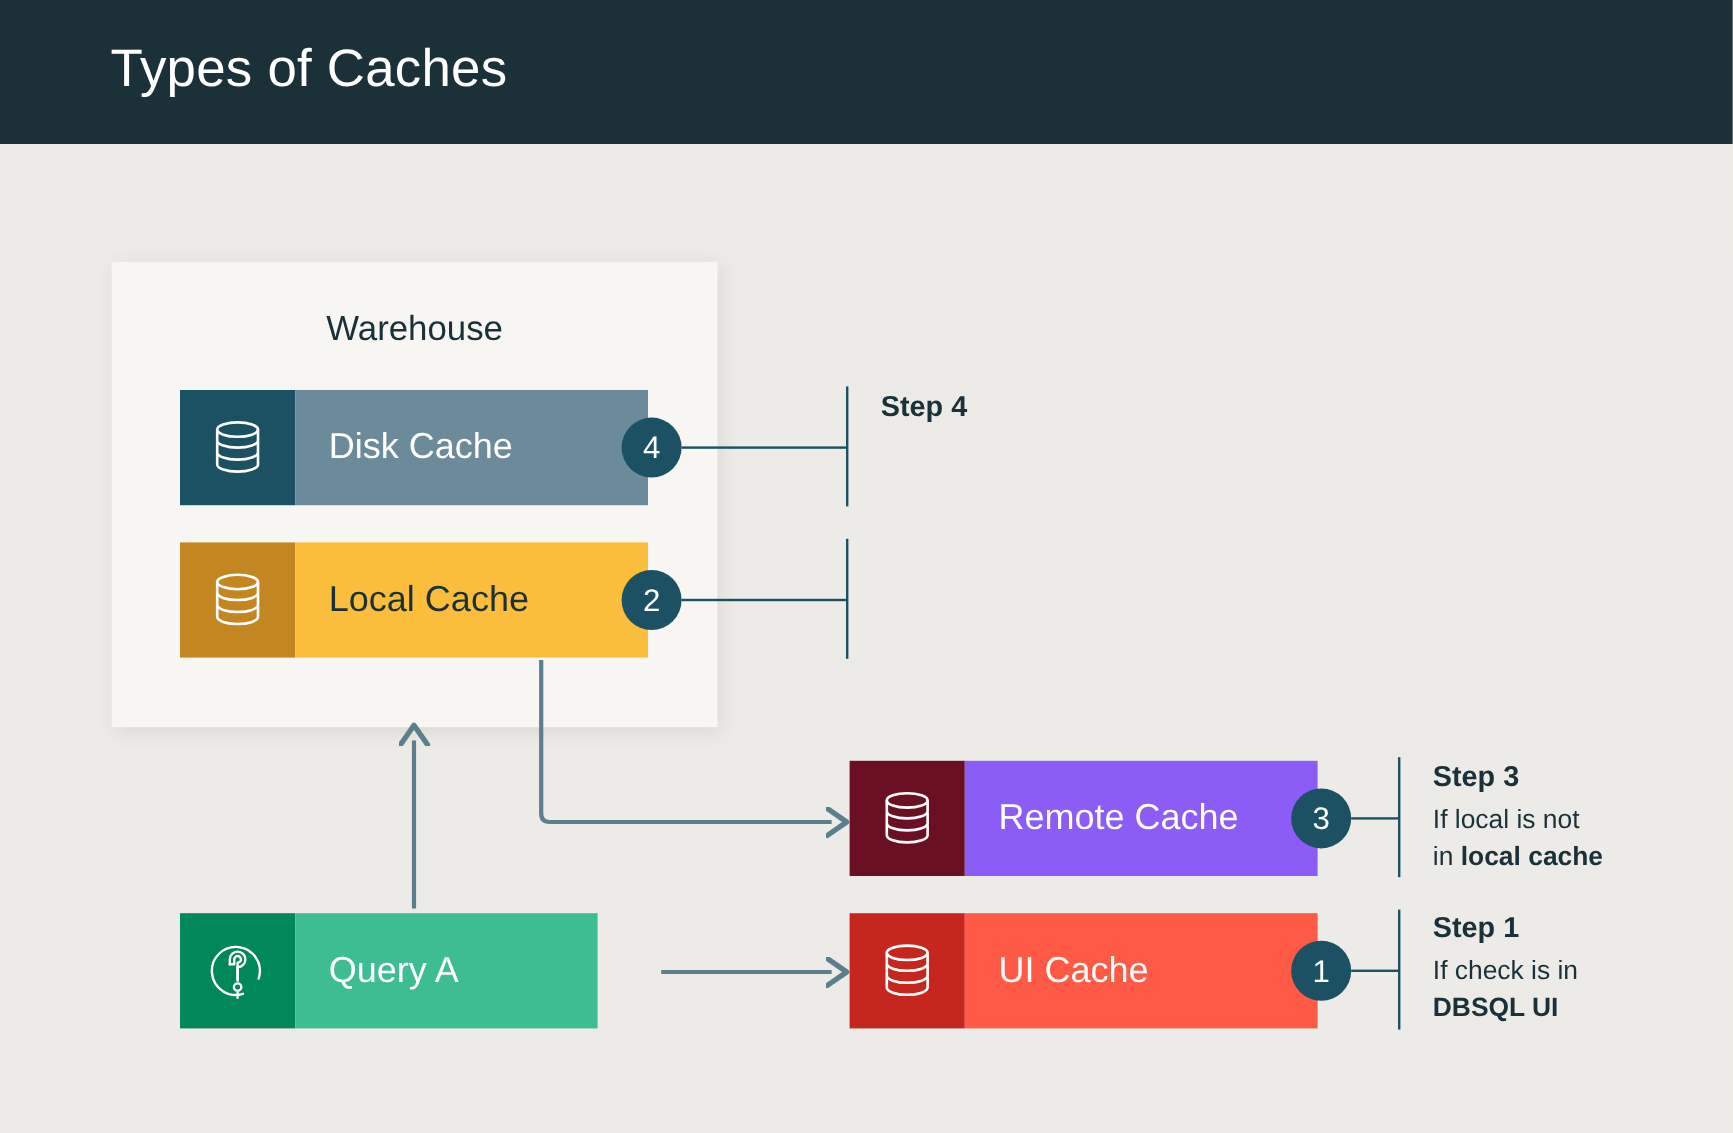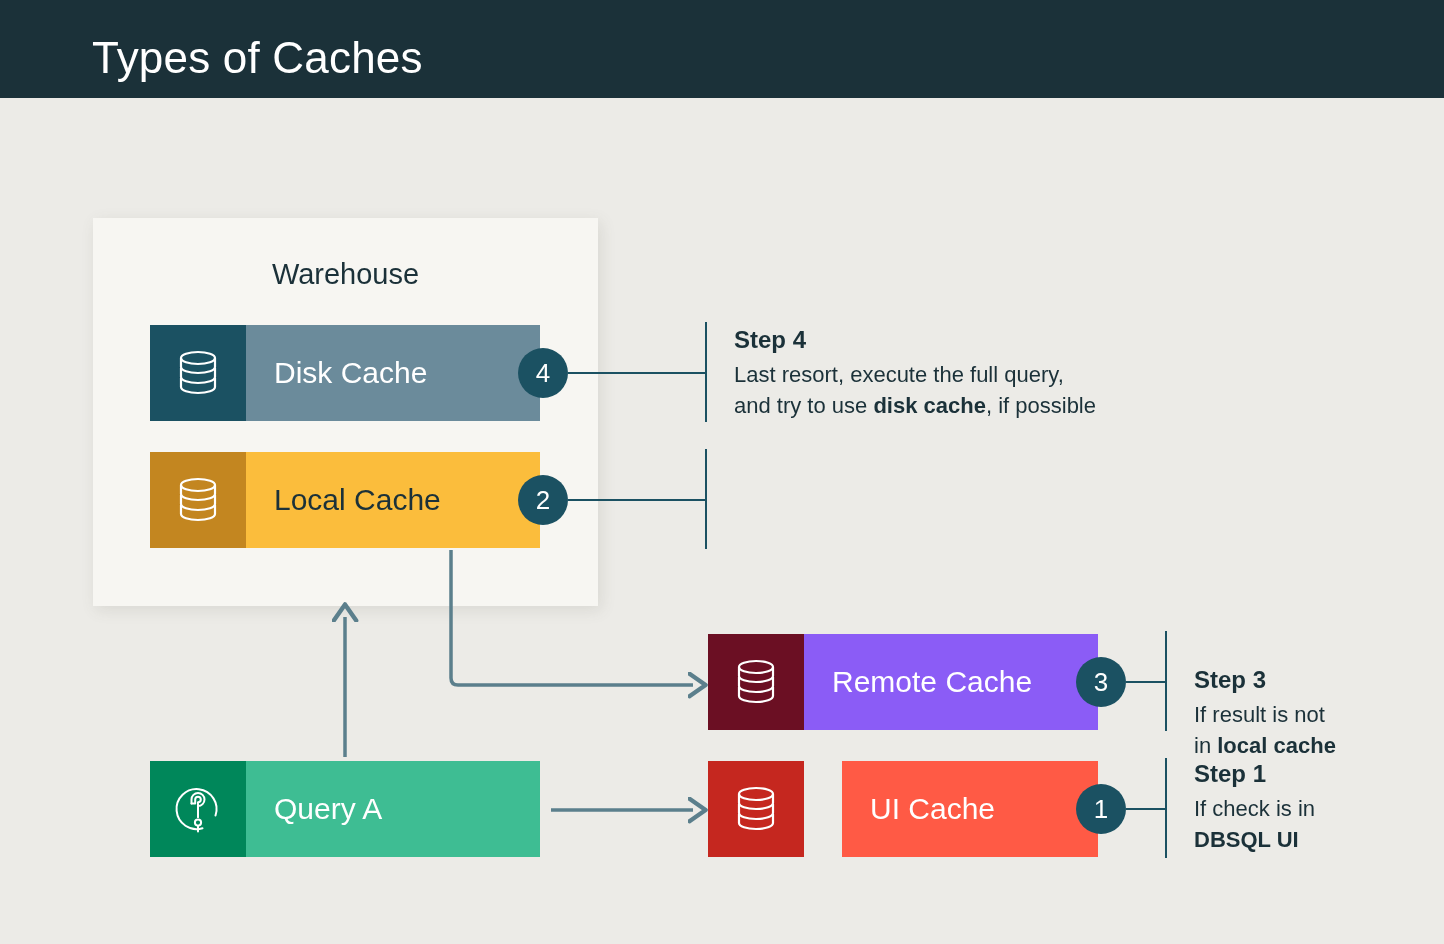--- a/index.html
+++ b/index.html
@@ -11,21 +11,21 @@
   body {
     font-family: "Liberation Sans", sans-serif;
     background: #ECEBE7;
     position: relative;
   }
 
   
   #header-bar {
     position: absolute;
     left: 0; top: 0;
-    width: 1444px; height: 98px;
+    width: 1444px; height: 120px;
     background: #1B3139;
   }
   #page-title {
     position: absolute;
     left: 92px; top: 33px;
     font-size: 44px;
     font-weight: 400;
     color: #FFFFFF;
     letter-spacing: 0.2px;
     white-space: nowrap;
@@ -81,22 +81,22 @@
   .bar-label {
     font-size: 30px;
     font-weight: 400;
     white-space: nowrap;
     padding-left: 28px;
   }
 
   #bar-disk-cache   { left: 150px; top: 205px; width: 390px; }
   #bar-local-cache  { left: 150px; top: 332px; width: 390px; }
   #bar-remote-cache { left: 708px; top: 514px; width: 390px; }
-  #bar-ui-cache     { left: 708px; top: 641px; width: 390px; gap: 38px; }
-  #bar-query-a      { left: 150px; top: 641px; width: 390px; align-items: flex-end; }
+  #bar-ui-cache     { left: 708px; top: 641px; width: 390px; }
+  #bar-query-a      { left: 150px; top: 641px; width: 348px; align-items: flex-end; }
 
   
   .step-badge {
     position: absolute;
     width: 50px; height: 50px;
     border-radius: 50%;
     background: #1B5162;
     color: #FFFFFF;
     font-size: 26px;
     font-weight: 400;
@@ -144,21 +144,21 @@
   }
   .step-body {
     font-size: 22px;
     font-weight: 400;
     line-height: 1.42;
   }
   .step-body b { font-weight: 700; }
 
   #step-text-4 { left: 734px; top: 206px; width: 520px; }
   #step-text-2 { left: 734px; top: 350px; width: 420px; }
-  #step-text-3 { left: 1194px; top: 514px; width: 250px; margin-top: 32px; }
+  #step-text-3 { left: 1194px; top: 514px; width: 250px; }
   #step-text-1 { left: 1194px; top: 640px; width: 250px; }
 
   
   #flow-arrows {
     position: absolute;
     left: 0; top: 0;
     width: 1444px; height: 824px;
     pointer-events: none;
     z-index: 1;
   }
@@ -279,33 +279,29 @@
   <div class="leader-v" id="leader-v-4"></div>
   <div class="leader-h" id="leader-h-2"></div>
   <div class="leader-v" id="leader-v-2"></div>
   <div class="leader-h" id="leader-h-3"></div>
   <div class="leader-v" id="leader-v-3"></div>
   <div class="leader-h" id="leader-h-1"></div>
   <div class="leader-v" id="leader-v-1"></div>
 
   <div class="step-text" id="step-text-4">
     <div class="step-heading">Step 4</div>
-    <div class="step-body">
-      <span>Last resort, execute the full query,</span><br>
-      <span>and try to use </span><b>disk cache</b><span>, if possible</span>
-    </div>
   </div>
 
   <div class="step-text" id="step-text-2">
   </div>
 
   <div class="step-text" id="step-text-3">
     <div class="step-heading">Step 3</div>
     <div class="step-body">
-      <span>If result is not</span><br>
+      <span>If local is not</span><br>
       <span>in </span><b>local cache</b>
     </div>
   </div>
 
   <div class="step-text" id="step-text-1">
     <div class="step-heading">Step 1</div>
     <div class="step-body">
       <span>If check is in</span><br>
       <b>DBSQL UI</b>
     </div>

